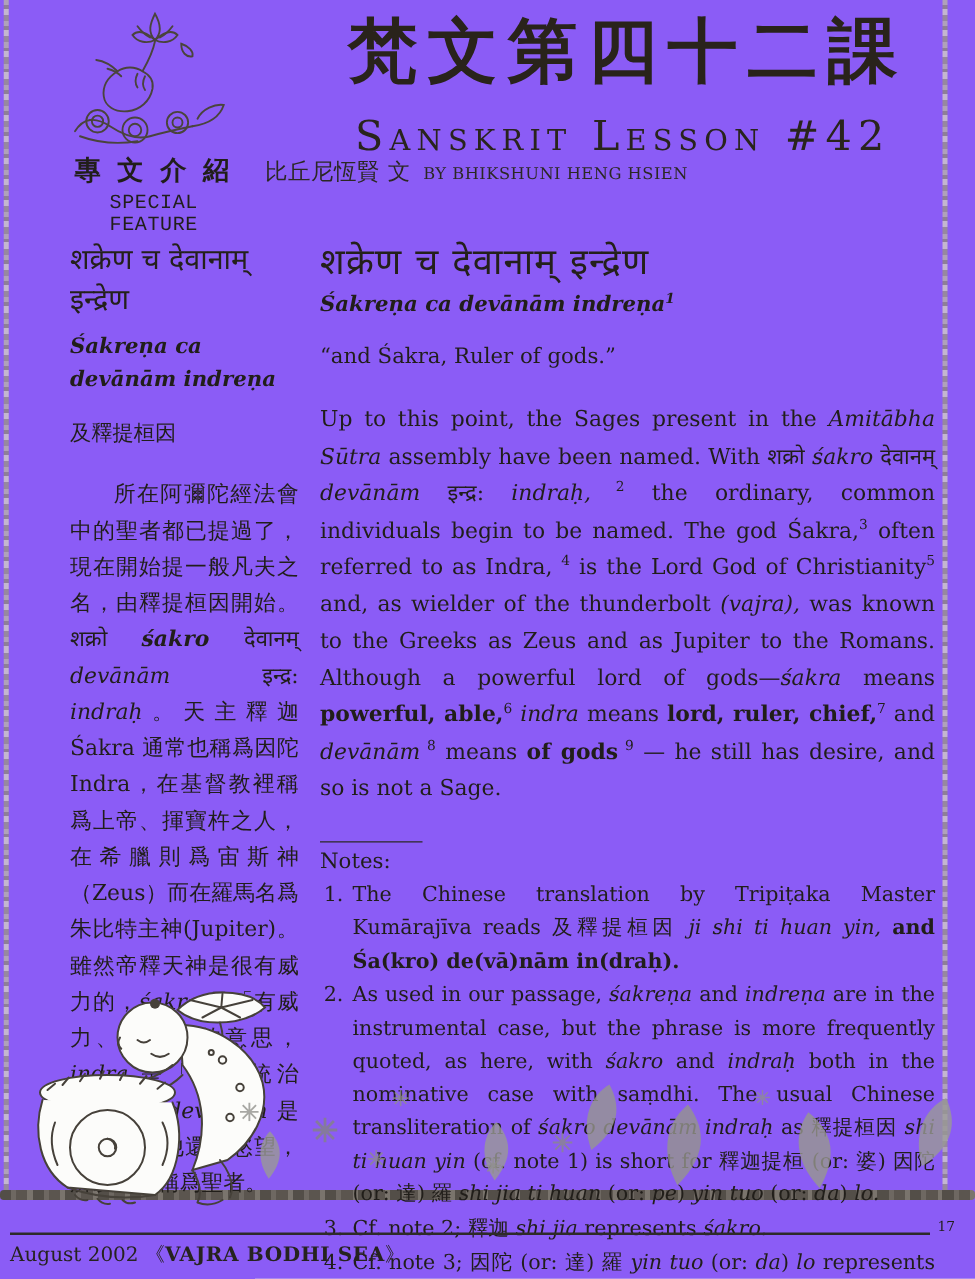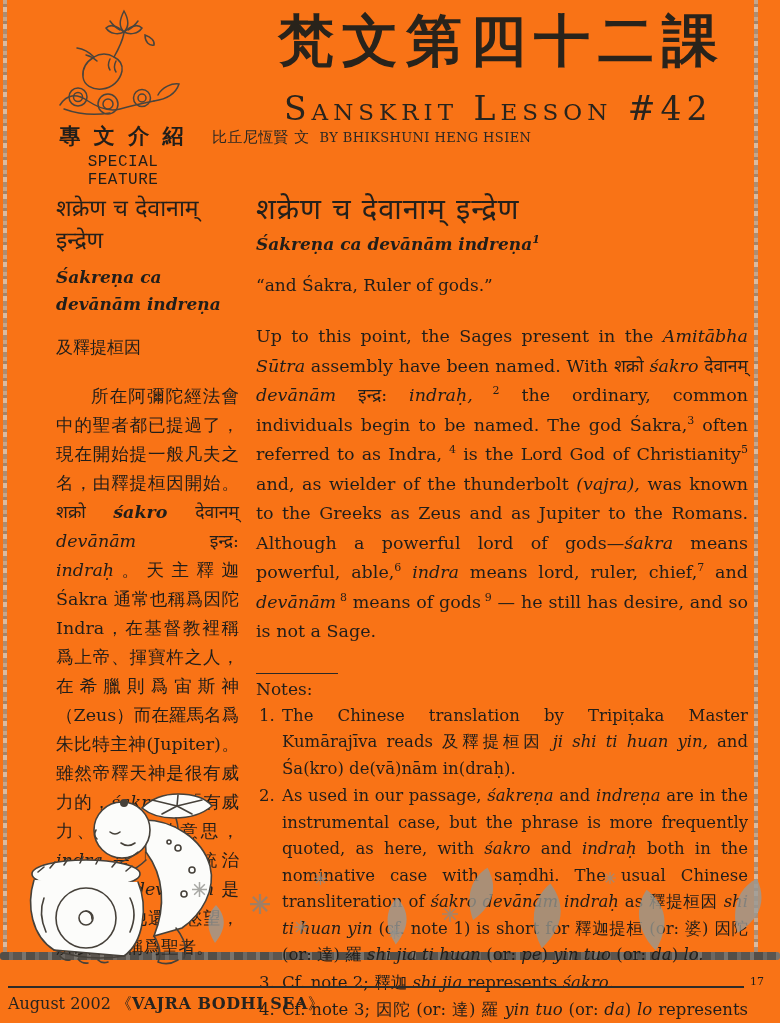--- a/index.html
+++ b/index.html
@@ -1,37 +1,37 @@
 <!DOCTYPE html>
 <html><head>
 <meta charset="utf-8">
 <style>
   html,body{margin:0;padding:0;}
   body{width:780px;height:1023px;background:#e9e7e3;font-family:"DejaVu Serif","Liberation Serif",serif;}
-  .page{position:relative;width:780px;height:1023px;background:#f97316;overflow:hidden;color:#211e1a;}
+  .page{position:relative;width:780px;height:1023px;background:#8b5cf6;overflow:hidden;color:#211e1a;}
 
   
   .edge-v{position:absolute;top:0;width:4px;height:958px;
     background:repeating-linear-gradient(to bottom,#b9b3aa 0 4px,#8f887e 4px 7px,#d2cdc5 7px 12px,#9a9389 12px 17px);
     opacity:.8;}
   .edge-left{left:3px;}
   .edge-right{left:754px;}
   .bar-bottom{position:absolute;left:0;top:952px;width:780px;height:8px;
     background:repeating-linear-gradient(90deg,#534e48 0 9px,#6e6862 9px 13px,#5b554f 13px 22px,#7a746d 22px 26px);
     border-radius:3px;}
 
   
   .logo{position:absolute;left:50px;top:5px;}
   .title-zh{position:absolute;left:278px;top:4px;font-size:56px;font-weight:bold;letter-spacing:8px;color:#29231b;font-family:"DejaVu Serif","Liberation Serif",serif;}
   .title-en{position:absolute;left:284px;top:72px;font-size:33px;font-variant:small-caps;letter-spacing:5px;color:#29241d;margin-top:17px;}
   .feature{position:absolute;left:48px;top:122px;width:150px;text-align:center;}
   .feature-zh{font-size:21px;font-weight:bold;letter-spacing:3px;}
   .feature-en{font-size:16px;letter-spacing:.5px;margin-top:3px;font-family:Liberation Mono, monospace;}
   .bylines{position:absolute;left:212px;top:126px;font-size:13px;letter-spacing:.4px;line-height:23px;color:#2b2823;}
-  .bylines .zh{font-size:15px;margin-right:10px;margin-top:24px;}
+  .bylines .zh{font-size:18px;margin-right:10px;margin-top:24px;}
 
   
   .content{position:absolute;left:56px;top:192px;width:692px;display:flex;gap:17px;}
   .col-left{width:183px;flex:0 0 183px;}
   .col-right{flex:1;min-width:0;}
 
   .deva{font-family:"DejaVu Sans","Liberation Sans",sans-serif;color:#24201b;}
   .col-left .deva-head{font-size:23px;line-height:32px;}
   .col-right .deva-head{font-size:29px;line-height:34px;letter-spacing:1px;}
   .translit{font-size:17px;font-weight:bold;font-style:italic;line-height:27px;margin-top:8px;}
@@ -41,21 +41,21 @@
   .col-right .para{margin-top:24px;font-size:17.5px;line-height:29.5px;text-align:justify;}
 
   .notes{margin-top:26px;}
   .notes-rule{width:82px;border-top:1.6px solid #2c2926;margin-bottom:3px;}
   .notes-label{font-size:17px;line-height:24px;}
   ol.notes-list{margin:2px 0 0 0;padding-left:24px;font-size:16.5px;line-height:26.5px;text-align:justify;}
   ol.notes-list li{padding-left:2px;margin-bottom:1px;}
 
   
   .r-i{font-style:italic;}
-  .r-b{font-weight:normal;}
+  .r-b{font-weight:bold;}
   .r-bi{font-weight:bold;font-style:italic;}
   .r-sup{vertical-align:super;font-size:11px;line-height:0;}
   .r-dev{font-family:"DejaVu Sans","Liberation Sans",sans-serif;}
 
   
   .budai{position:absolute;left:26px;top:786px;}
   .leaf{position:absolute;opacity:.8;}
   .spark{position:absolute;opacity:.75;}
 
   

